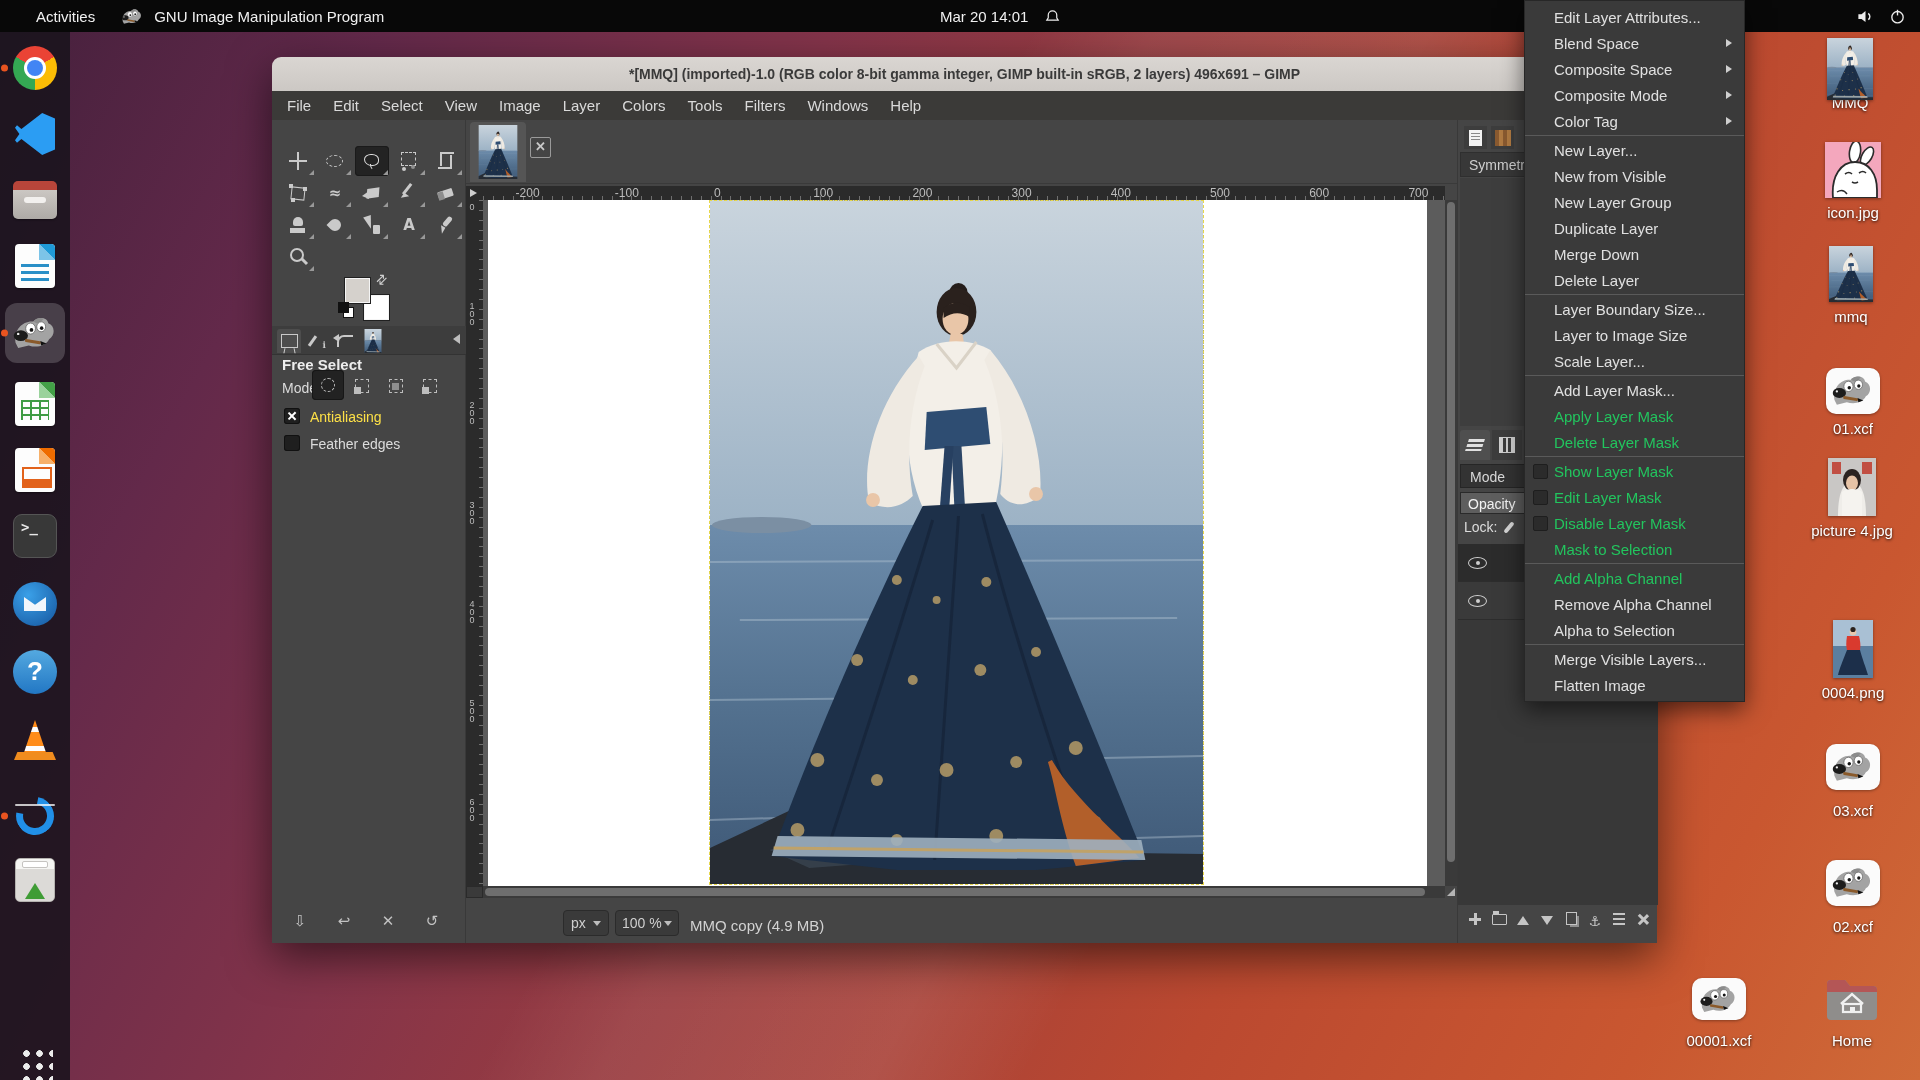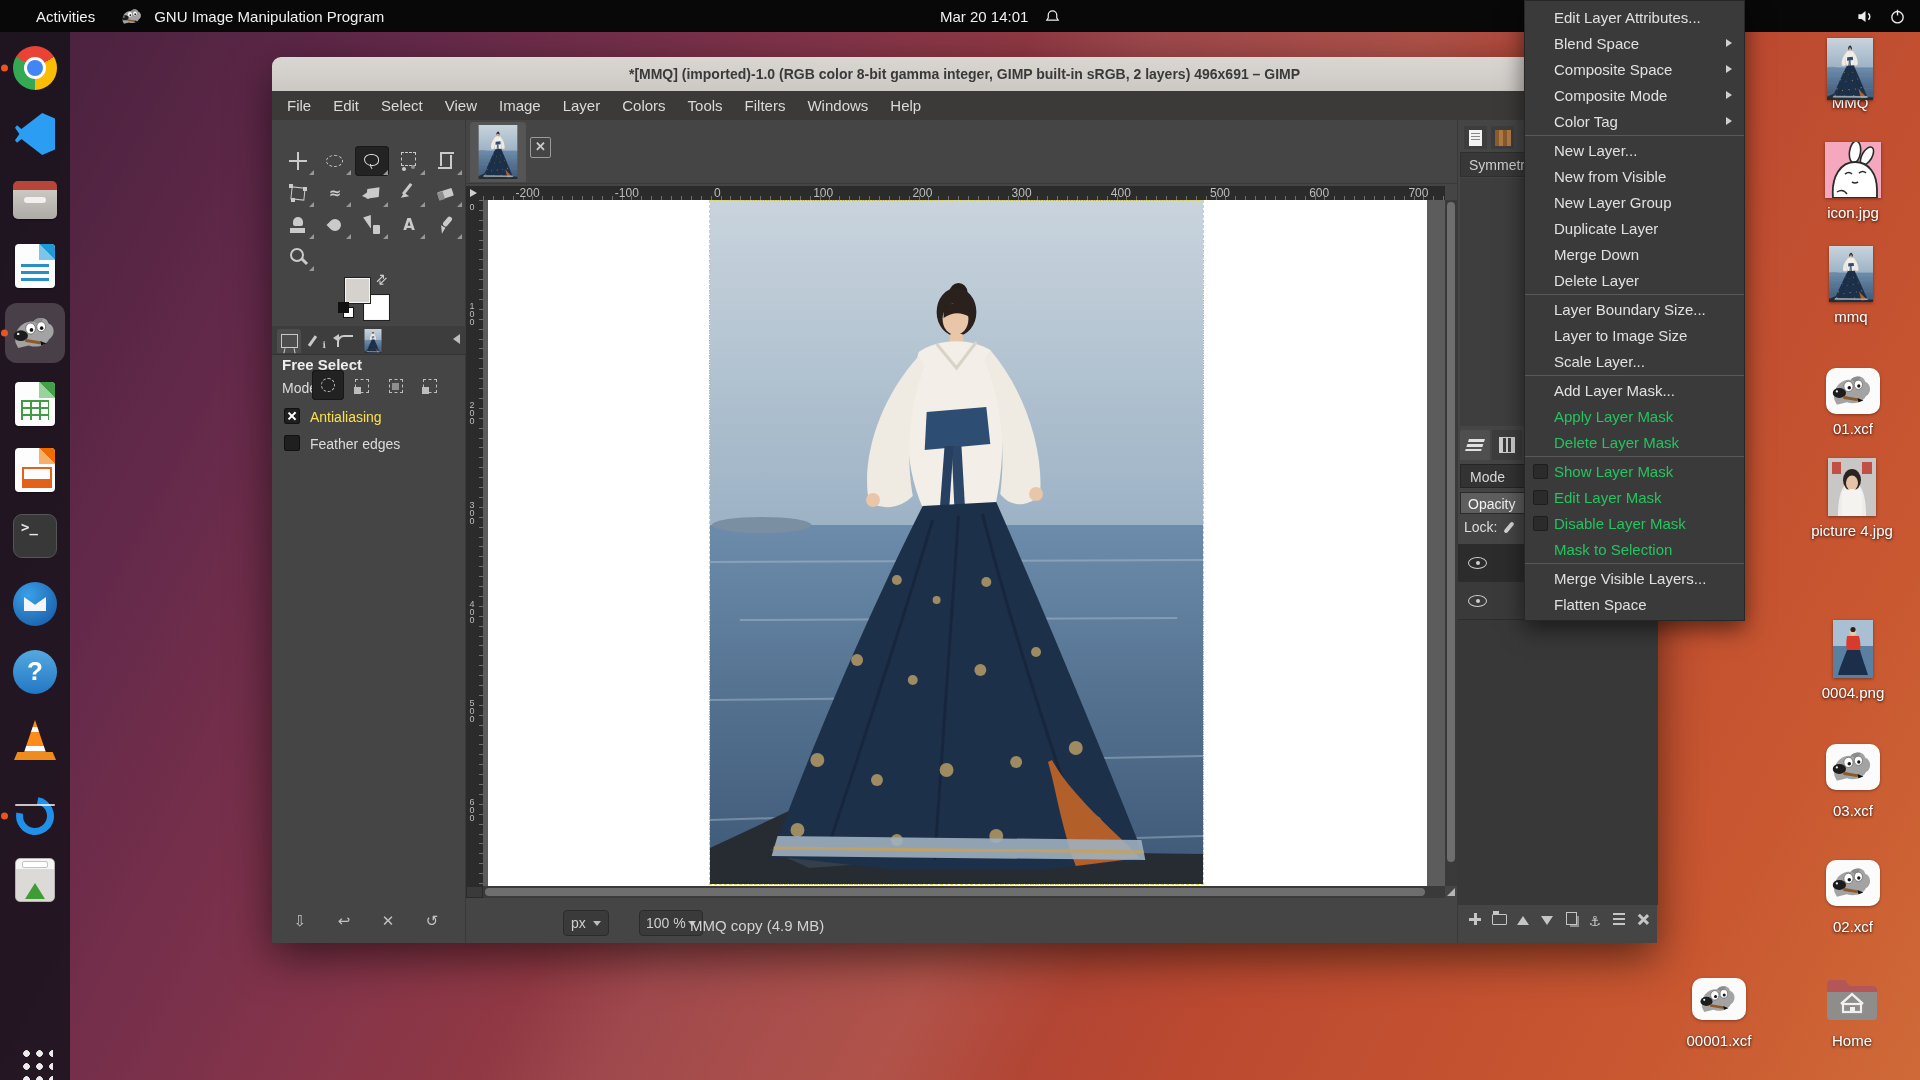--- a/index.html
+++ b/index.html
@@ -641,21 +641,21 @@
         </div>
         <div class="vscroll"></div>
         <div class="hscroll"></div>
         <div class="nav-btn"></div>
         <div class="quickmask"></div>
         <div class="statusbar">
           <div class="combo" style="left:97px;top:6px;width:46px;height:26px;padding:0 7px;box-sizing:border-box;">
             <span>px</span>
               <span class="chev"></span>
           </div>
-          <div class="combo" style="left:149px;top:6px;width:64px;height:26px;padding:0 6px;box-sizing:border-box;margin-left:24px;">
+          <div class="combo" style="left:149px;top:6px;width:64px;height:26px;padding:0 6px;box-sizing:border-box;">
             <span>100 %</span>
               <span class="chev"></span>
           </div>
           <span class="status-msg">MMQ copy (4.9 MB)</span>
         </div>
       </div>
 
       <div id="right-panel">
         <div class="rp-tabicon" style="left:6px;">
             <span class="doc-glyph"></span>
@@ -779,22 +779,33 @@
         </div>
         <div class="cm-item disabled">
           <span class="cm-check"></span>
           <span class="cm-label">Disable Layer Mask</span>
         </div>
         <div class="cm-item disabled">
           <span class="cm-label">Mask to Selection</span>
         </div>
       </div>
       <div class="cm-section">
+        <div class="cm-item disabled">
+          <span class="cm-label">Add Alpha Channel</span>
+        </div>
+        <div class="cm-item">
+          <span class="cm-label">Remove Alpha Channel</span>
+        </div>
+        <div class="cm-item">
+          <span class="cm-label">Alpha to Selection</span>
+        </div>
+      </div>
+      <div class="cm-section">
         <div class="cm-item">
           <span class="cm-label">Merge Visible Layers...</span>
         </div>
         <div class="cm-item">
-          <span class="cm-label">Flatten Space</span>
+          <span class="cm-label">Flatten Image</span>
         </div>
       </div>
     </div>
 
 </div>
 
 </body></html>

